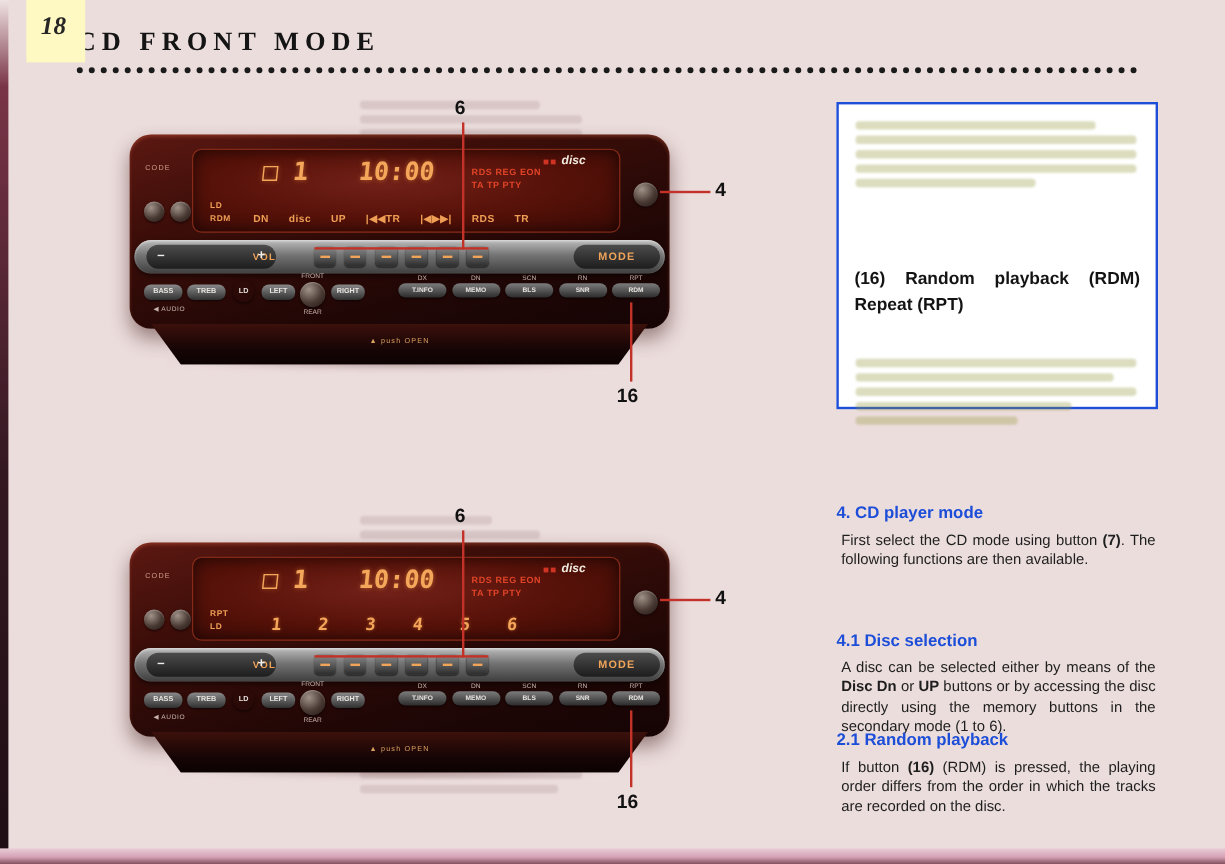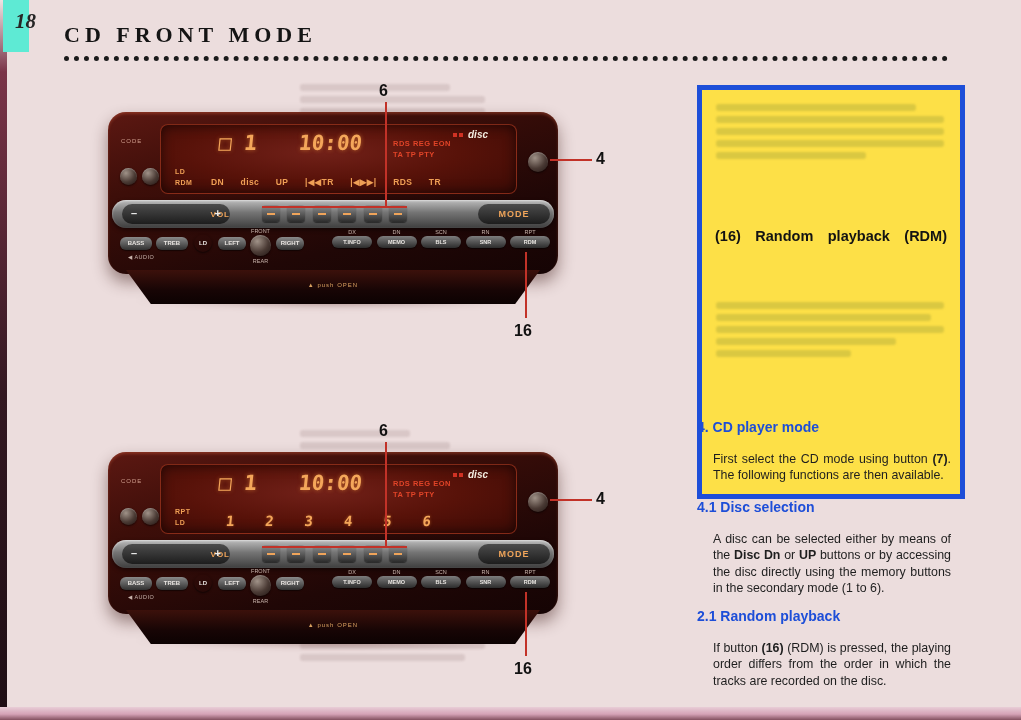--- a/index.html
+++ b/index.html
@@ -4,21 +4,21 @@
 <style>
   html,body{margin:0;padding:0}
   .page{position:relative;width:1021px;height:720px;background:#ecdddd;overflow:hidden;
         font-family:"Liberation Sans",sans-serif;color:#1c1c1c}
   
   .edge-left{position:absolute;left:0;top:0;width:7px;height:100%;
     background:linear-gradient(#efe3e3,#7a3448 10%,#331821 55%,#1e0e14);z-index:5}
   .edge-bottom{position:absolute;left:0;bottom:0;width:100%;height:13px;
     background:linear-gradient(#e8cdd6,#d5a2b6 55%,#83505f);z-index:5}
   
-  .page-tab{position:absolute;left:3px;top:0;width:26px;height:52px;background:#5eead4;z-index:6}
+  .page-tab{position:absolute;left:22px;top:0;width:49px;height:52px;background:#fef9c3;z-index:6}
   .page-number{font:italic 700 21px "Liberation Serif",serif;color:#262626;padding:9px 0 0 12px}
   .title{position:absolute;left:64px;top:22px;font:700 22px "Liberation Serif",serif;
          letter-spacing:5px;color:#141414;white-space:nowrap}
   .dotline{position:absolute;left:64px;top:56px;width:884px;height:0;border-bottom:5px dotted #1b1b1b}
   
   .ghost{position:absolute}
   .gl{height:7px;margin-bottom:5px;background:rgba(150,125,125,.22);border-radius:3px;filter:blur(1px)}
   .ghost.olive .gl{background:rgba(146,150,52,.32)}
   
   .stereo{position:absolute;width:450px;height:200px}
@@ -87,29 +87,29 @@
   .lip{position:absolute;left:18px;top:158px;width:414px;height:34px;
     background:linear-gradient(#3c110b,#170505 60%,#0c0202);
     clip-path:polygon(0 0,100% 0,94% 100%,6% 100%)}
   .open-label{display:block;text-align:center;padding-top:12px;font-size:6px;color:#d8a060;letter-spacing:1px}
   .unit-shadow{position:absolute;left:24px;top:180px;width:400px;height:16px;
     background:radial-gradient(ellipse at center,rgba(70,25,20,.5),rgba(70,25,20,0) 70%);filter:blur(3px)}
   
   .co-num{position:absolute;font:700 16px "Liberation Sans",sans-serif;color:#111;z-index:4}
   .co-line{position:absolute;background:#c23228;z-index:4}
   
-  .ybox{position:absolute;left:697px;top:85px;width:268px;height:414px;background:#fde047;
-        border:5px solid #1d4ed8;box-sizing:border-box}
+  .ybox{position:absolute;left:697px;top:85px;width:268px;height:256px;background:#ffffff;
+        border:2px solid #1d4ed8;box-sizing:border-box}
   .ybox-text{position:absolute;left:13px;right:13px;top:136px;font-weight:700;font-size:14.5px;
         color:#131313;line-height:1.45}
   .y1{text-align:justify;text-align-last:justify}
   
   .section{position:absolute;left:697px;width:270px}
   .section h3{margin:0 0 7px;font-size:14px;color:#1d4ed8}
-  .section p{margin:16px;font-size:12.4px;line-height:1.32;text-align:justify;color:#1e1e1e}
+  .section p{margin:4px;font-size:12.4px;line-height:1.32;text-align:justify;color:#1e1e1e}
 </style>
 </head>
 <body>
 
 <div class="page">
 
   <div class="ghost" style="left:300px;top:84px;width:185px">
     <div class="gl" style="width:150px"></div>
       <div class="gl"></div>
       <div class="gl"></div>
@@ -351,36 +351,37 @@
   <div class="ybox">
     <div class="ghost olive" style="left:14px;top:14px;right:16px">
       <div class="gl" style="width:200px"></div>
         <div class="gl"></div>
         <div class="gl"></div>
         <div class="gl"></div>
         <div class="gl" style="width:150px"></div>
     </div>
     <div class="ybox-text">
       <div class="y1">(16) Random playback (RDM)</div>
+      <div class="y2">Repeat (RPT)</div>
     </div>
     <div class="ghost olive" style="left:14px;top:212px;right:16px">
       <div class="gl"></div>
         <div class="gl" style="width:215px"></div>
         <div class="gl"></div>
         <div class="gl" style="width:180px"></div>
         <div class="gl" style="width:135px"></div>
     </div>
   </div>
 
   <div class="section" style="top:419px">
     <h3>4. CD player mode</h3>
     <p><span>First select the CD mode using button </span><b>(7)</b><span>. The following functions are then available.</span></p>
   </div>
 
-  <div class="section" style="top:499px">
+  <div class="section" style="top:525px">
     <h3>4.1 Disc selection</h3>
     <p><span>A disc can be selected either by means of the </span><b>Disc Dn</b><span> or </span><b>UP</b><span> buttons or by accessing the disc directly using the memory buttons in the secondary mode (1 to 6).</span></p>
   </div>
 
   <div class="section" style="top:608px">
     <h3>2.1 Random playback</h3>
     <p><span>If button </span><b>(16)</b><span> (RDM) is pressed, the playing order differs from the order in which the tracks are recorded on the disc.</span></p>
   </div>
 
 </div>

